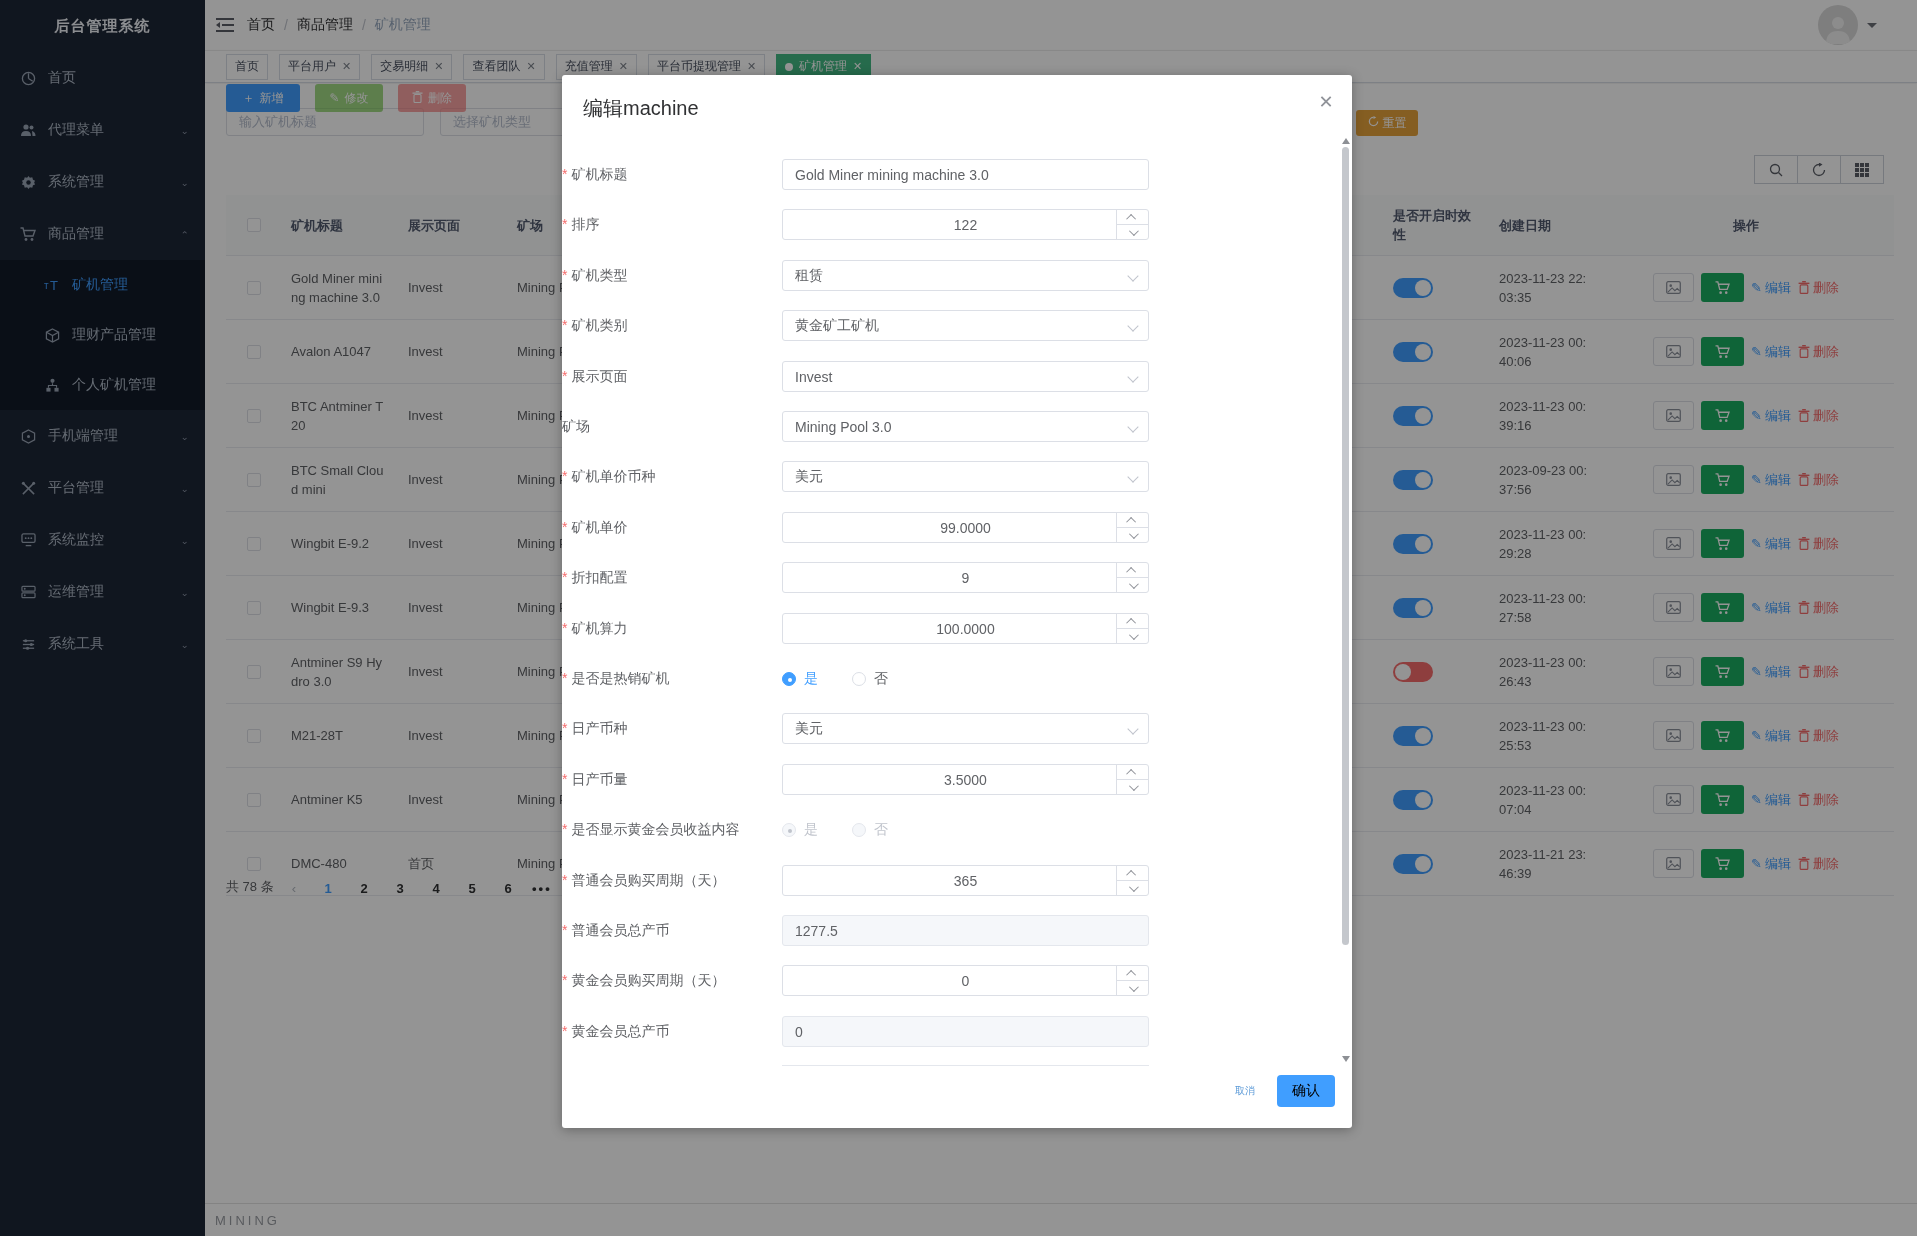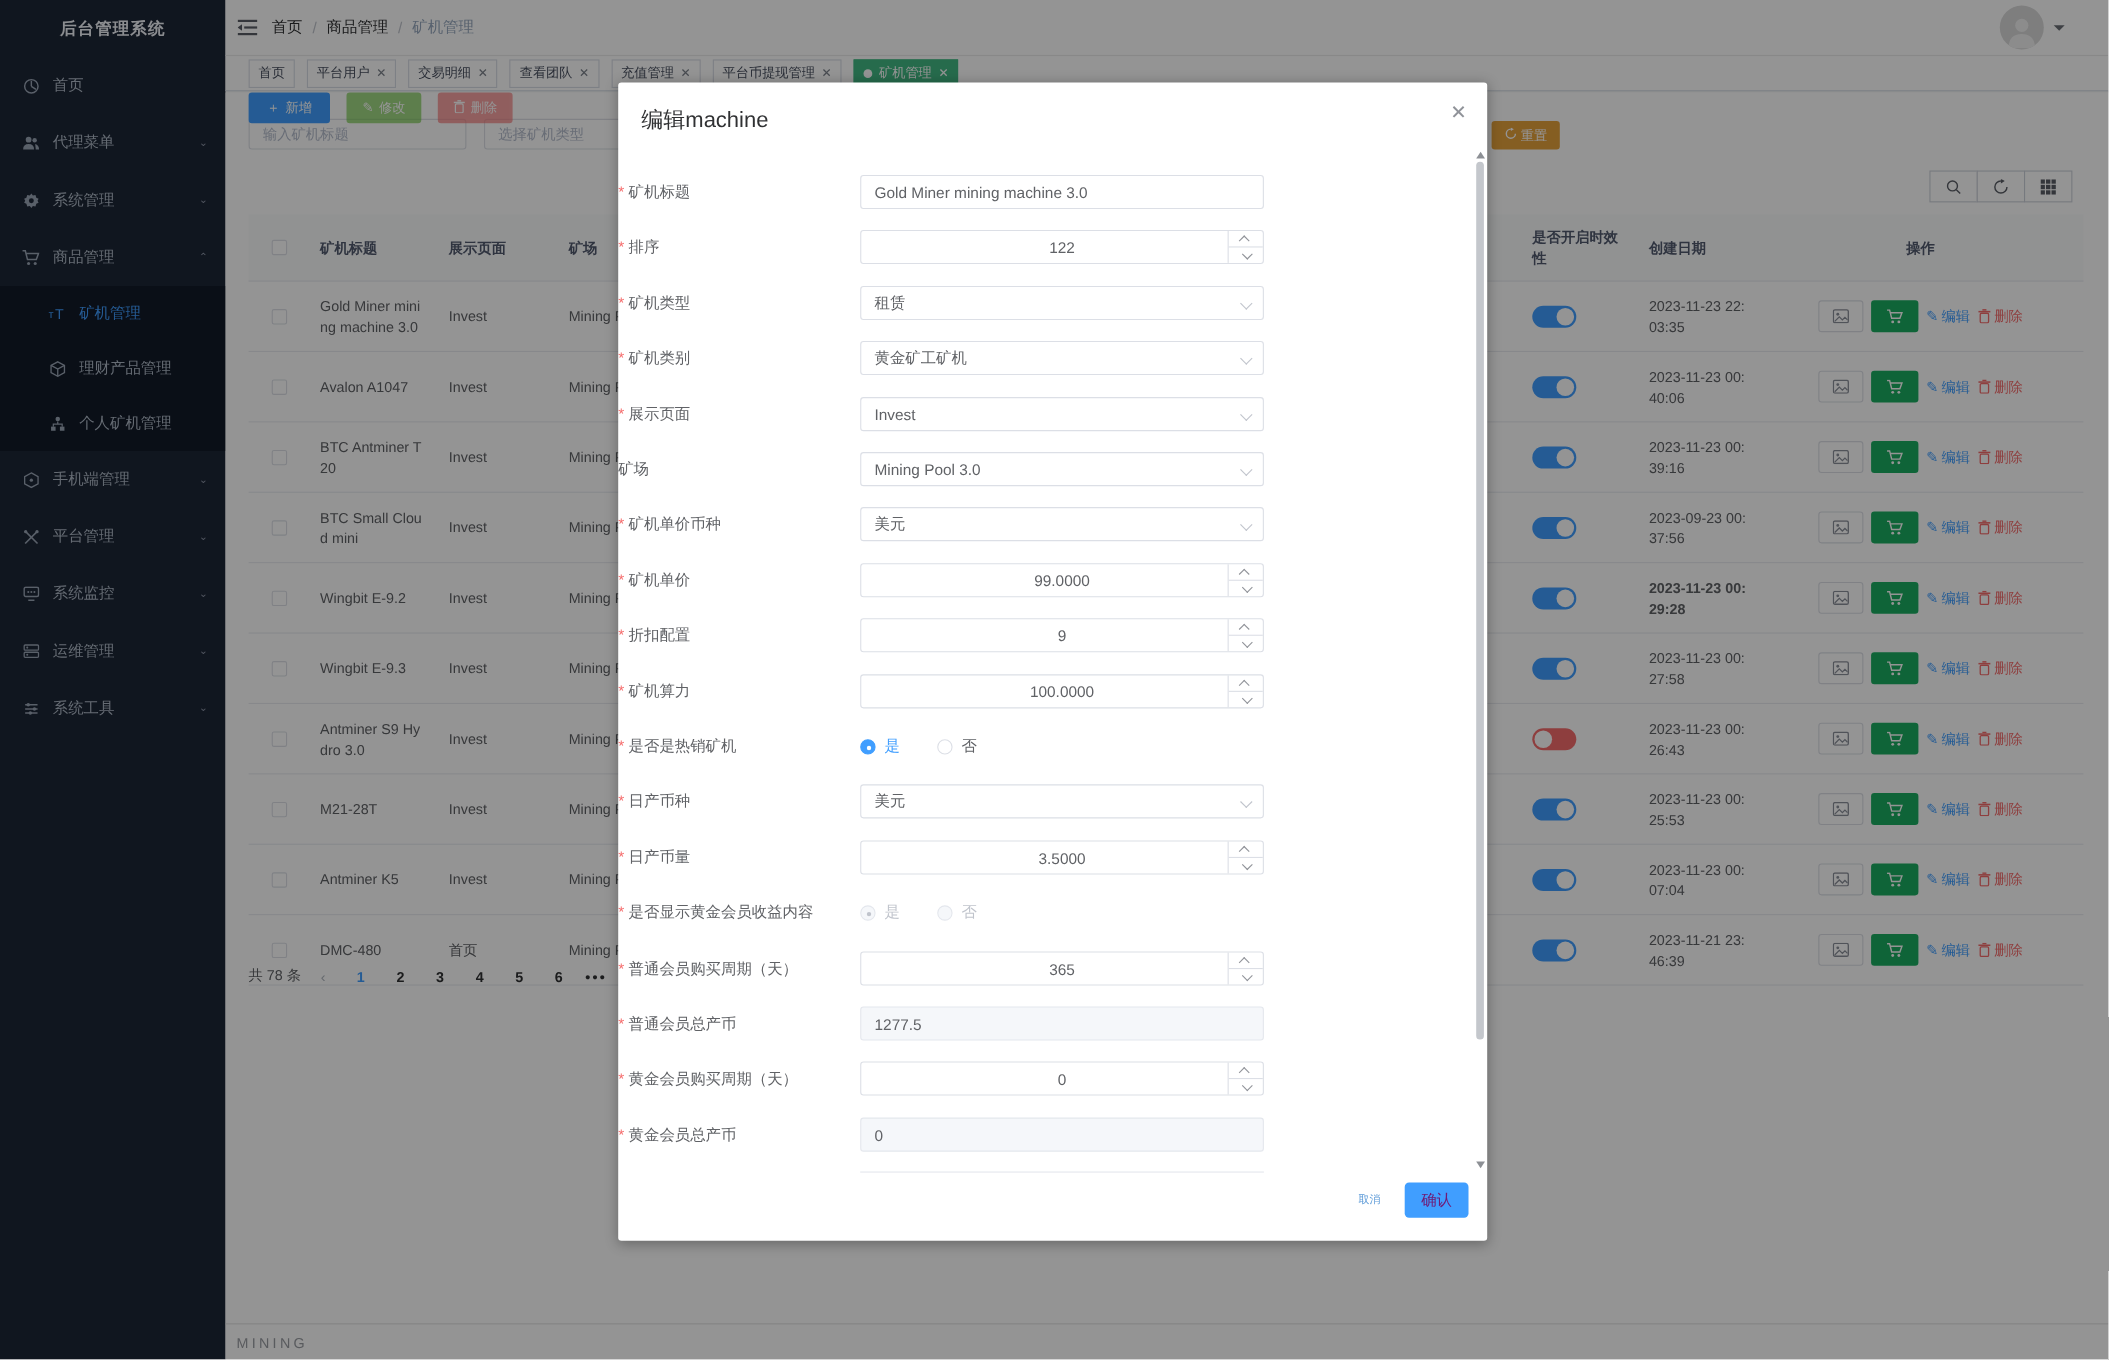--- a/index.html
+++ b/index.html
@@ -102,21 +102,21 @@
   .radio.sel::after { content:""; position:absolute; left:5px; top:5px; width:4px; height:4px; border-radius:50%; background:#fff; }
   .radio-lab { font-size:14px; color:#606266; margin-right:26px; }
   .radio-lab.sel { color:#409EFF; }
   .f-radio.disabled .radio { background:#f5f7fa; border-color:#e4e7ed; }
   .f-radio.disabled .radio.sel { background:#f5f7fa; }
   .f-radio.disabled .radio.sel::after { background:#c0c4cc; }
   .f-radio.disabled .radio-lab { color:#c0c4cc; }
   .m-divider { position:absolute; left:220px; top:990px; width:367px; height:1px; background:#e4e7ed; }
   .m-footer { position:absolute; right:17px; top:1000px; display:flex; align-items:center; gap:10px; }
   .btn-cancel { color:#5d9bd8; font-size:10px; padding:8px 12px; cursor:pointer; }
-  .btn-confirm { background:#409EFF; color:#701a75; font-size:14px; width:58px; height:32px; border-radius:4px; display:flex; align-items:center; justify-content:center; cursor:pointer; }
+  .btn-confirm { background:#409EFF; color:#000000; font-size:14px; width:58px; height:32px; border-radius:4px; display:flex; align-items:center; justify-content:center; cursor:pointer; }
   .m-scroll { position:absolute; right:3px; top:59px; width:7px; bottom:60px; }
   .m-scroll .arr-up { position:absolute; top:0; left:0; width:0; height:0; border:4px solid transparent; border-bottom:6px solid #8d9095; }
   .m-scroll .thumb { position:absolute; top:13px; left:0; width:7px; height:798px; background:#c4c7cc; border-radius:4px; cursor:pointer; }
   .m-scroll .arr-dn { position:absolute; bottom:2px; left:0; width:0; height:0; border:4px solid transparent; border-top:6px solid #8d9095; }
 </style>
 </head>
 <body>
 
 <div id="app">
 
@@ -563,21 +563,21 @@
           </div>
     <div class="td c1">Wingbit E-9.2</div>
     <div class="td c2">Invest</div>
     <div class="td c3">Mining Pool 3.0</div>
     <div class="td c4">
             <span class="toggle on">
               <span class="knob"></span>
             </span>
           </div>
     <div class="td c5">
-            <span style="width:92px;font-weight:bold;">2023-11-23 00:29:28</span>
+            <span style="width:92px;">2023-11-23 00:29:28</span>
           </div>
     <div class="td c6">
             <span class="ops">
       <span class="op-img">
                 <svg width="15" height="13" viewBox="0 0 16 14">
                   <rect x="0.7" y="0.7" width="14.6" height="12.6" rx="1.5" fill="none" stroke="currentColor" stroke-width="1.3"></rect>
                   <circle cx="5" cy="5" r="1.4" fill="currentColor"></circle>
                   <path d="M2 12 L6.5 7.5 L9.5 10.5 L12 8 L14.5 10.5" fill="none" stroke="currentColor" stroke-width="1.2"></path>
                 </svg>
               </span>

